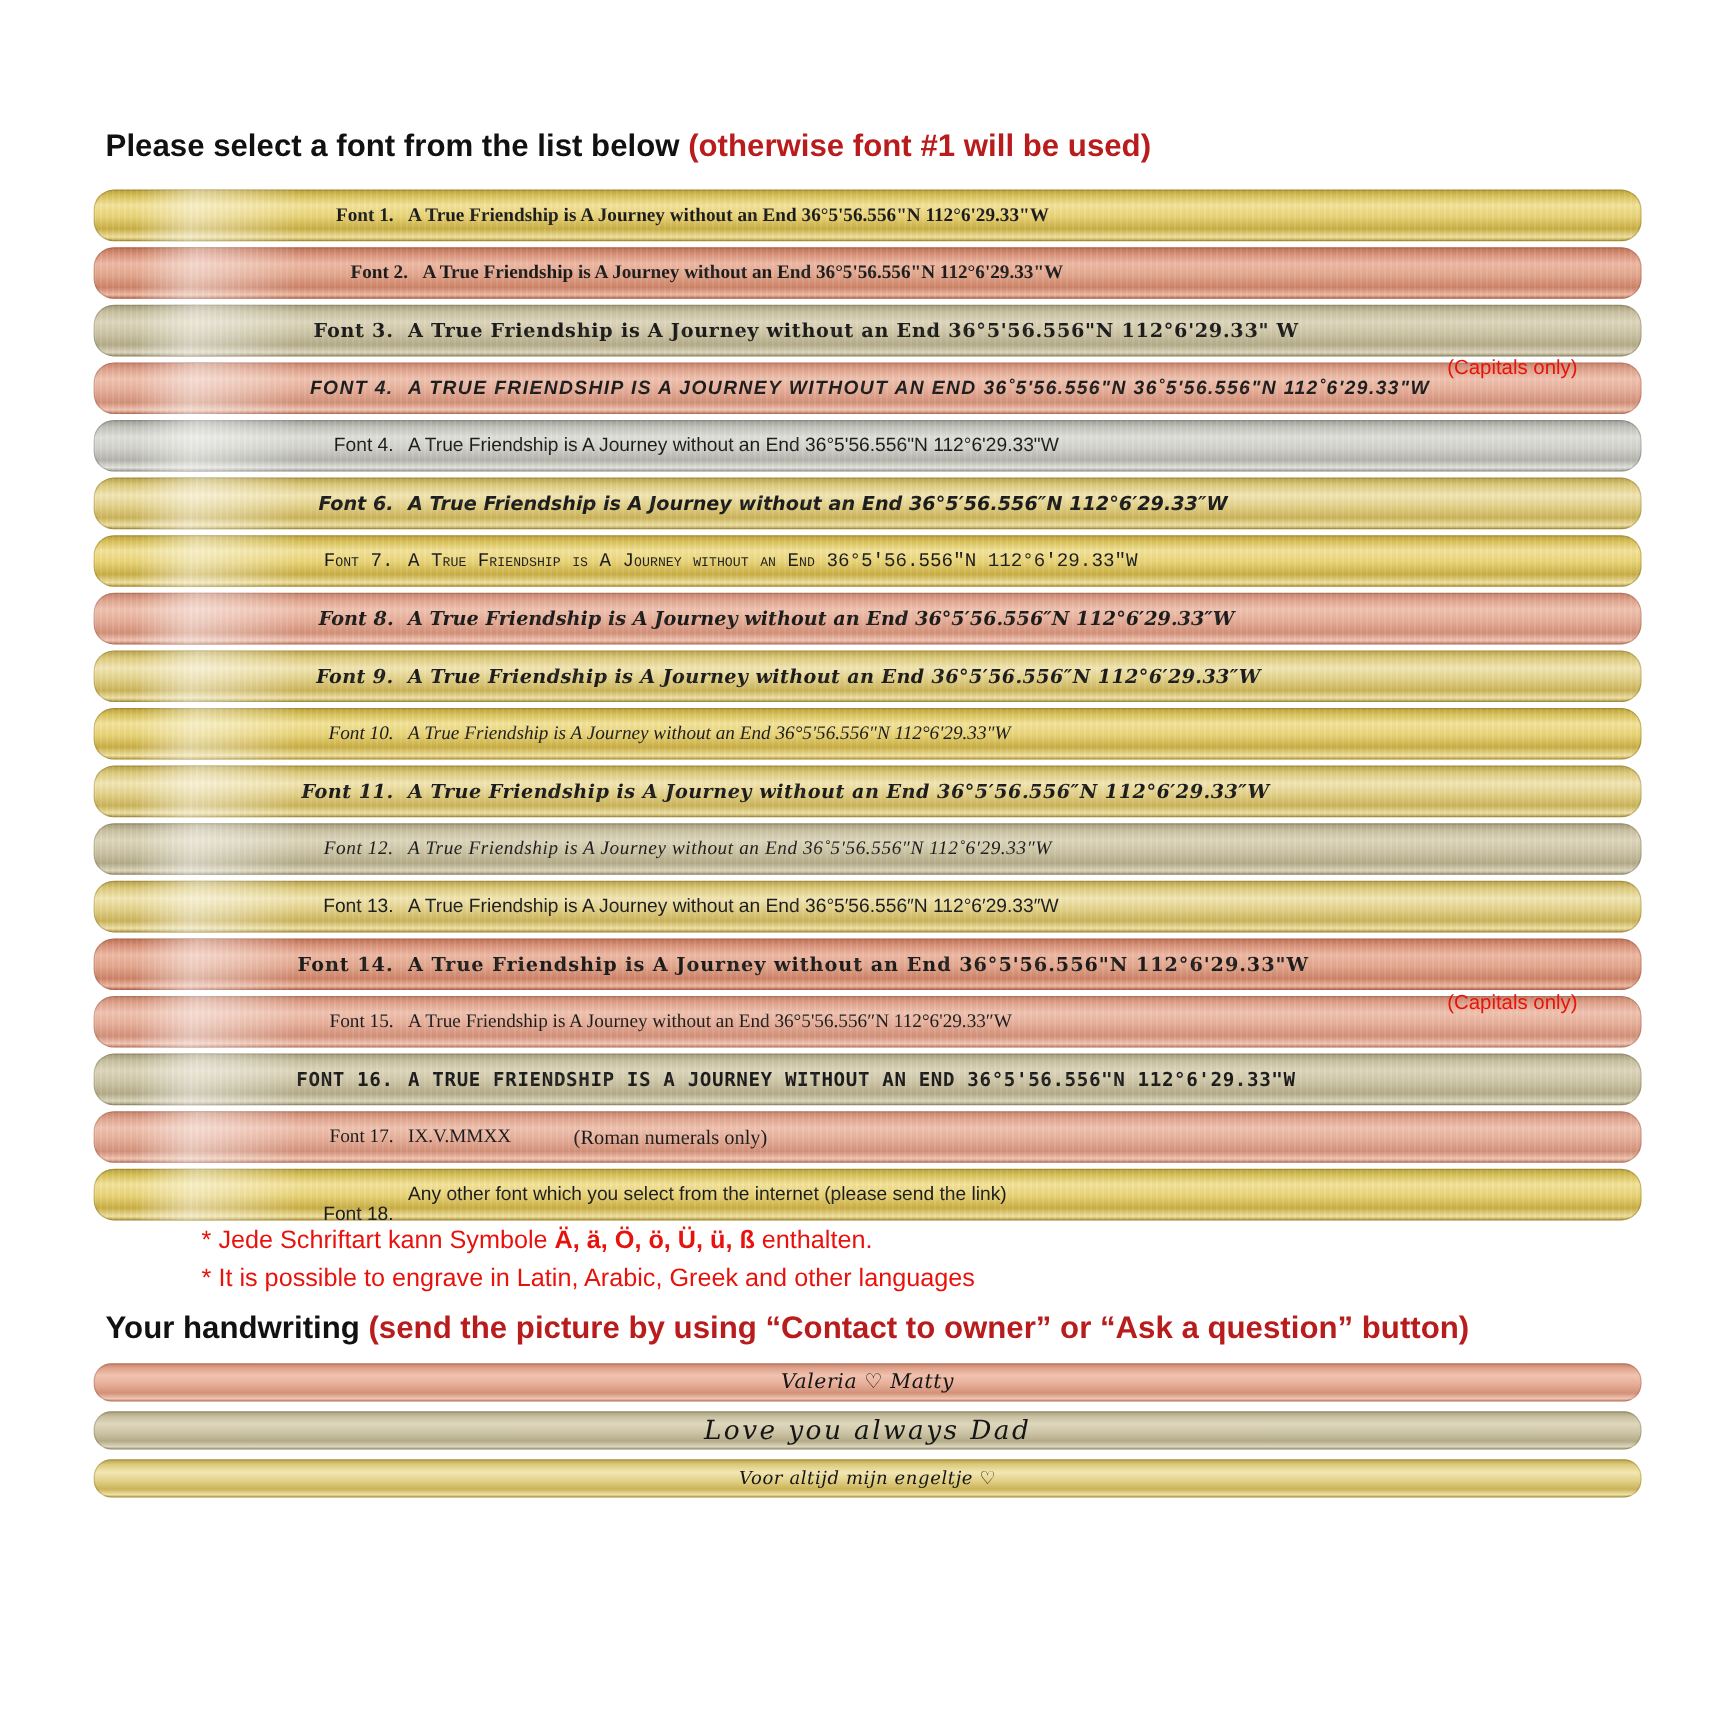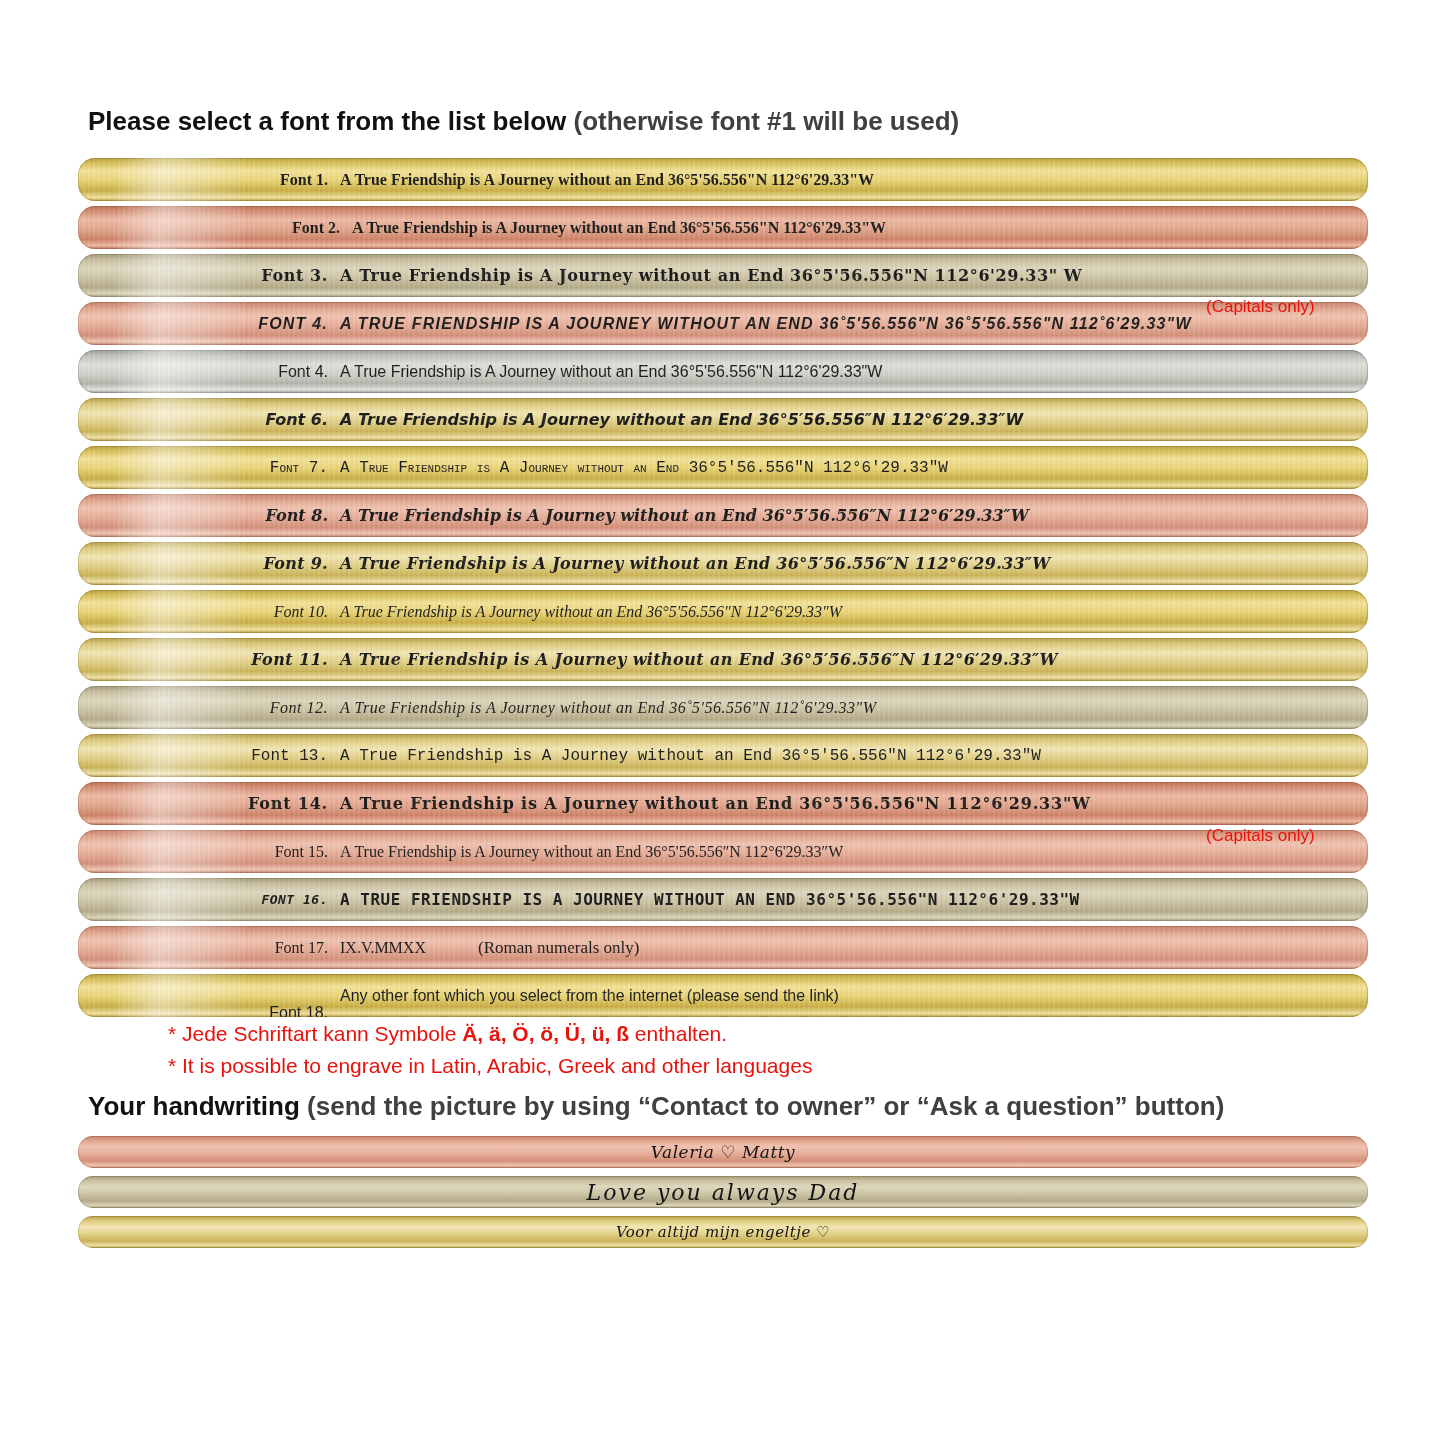--- a/index.html
+++ b/index.html
@@ -17,21 +17,21 @@
 
   
   .heading {
     position: absolute;
     font-weight: bold;
     font-size: 26px;
     color: #111111;
     white-space: nowrap;
   }
   .heading .red {
-    color: #404040;
+    color: #b91c1c;
   }
   #heading-fonts { left: 88px; top: 106px; }
   #heading-handwriting { left: 88px; top: 1091px; }
 
   
   .bar-list {
     position: absolute;
     left: 78px;
     top: 158px;
     width: 1290px;
@@ -122,21 +122,21 @@
   .f3  { font-family: "DejaVu Serif", serif; font-weight: bold; letter-spacing: .6px; }
   .f4  { font-family: "Liberation Sans", sans-serif; font-style: italic; font-weight: bold; letter-spacing: 1.2px; font-size: 15px; }
   .f5  { font-family: "Liberation Sans", sans-serif; font-weight: normal; }
   .f6  { font-family: "DejaVu Sans", sans-serif; font-style: italic; font-weight: bold; }
   .f7  { font-family: Liberation Mono, monospace; font-variant: small-caps; font-size: 18px; }
   .f8  { font-family: "DejaVu Serif", serif; font-style: italic; font-weight: bold; }
   .f9  { font-family: "DejaVu Serif", serif; font-style: italic; font-weight: bold; letter-spacing: .3px; }
   .f10 { font-family: "Liberation Serif", serif; font-style: italic; font-size: 17px; }
   .f11 { font-family: "DejaVu Serif", serif; font-style: italic; font-weight: bold; font-size: 18px; letter-spacing: .4px; }
   .f12 { font-family: "Liberation Serif", serif; font-style: italic; color: #4d4d47; font-size: 17px; letter-spacing: .5px; }
-  .f13 { font-family: Liberation Mono, monospace; font-size: 16px; }
+  .f13 { font-family: Liberation Sans, sans-serif; font-size: 16px; }
   .f14 { font-family: "DejaVu Serif", serif; font-weight: bold; letter-spacing: .8px; font-size: 15px; }
   .f15 { font-family: "Liberation Serif", serif; font-size: 17px; }
   .f16 { font-family: "DejaVu Sans Mono", monospace; font-weight: bold; font-size: 16px; letter-spacing: .5px; }
   .f17 { font-family: "Liberation Serif", serif; font-size: 19px; }
   .f18 { font-family: "Liberation Sans", sans-serif; font-size: 17px; color: #e8120c; }
   .redtxt { color: #e8120c; }
 
   
   .footnotes {
     position: absolute;
@@ -271,21 +271,21 @@
   </div>
 
   <div class="bar m-copper2">
       <span class="sheen"></span>
     <span class="num f15">Font 15.</span>
     <span class="txt f15">A True Friendship is A Journey without an End   36°5'56.556″N 112°6'29.33″W</span>
   </div>
 
   <div class="bar m-brass">
       <span class="sheen"></span>
-    <span class="num f16" style="font-size:13px;font-style:italic;">FONT 16.</span>
+    <span class="num f16" style="font-size:16px;">FONT 16.</span>
     <span class="txt f16">A TRUE FRIENDSHIP IS A JOURNEY WITHOUT AN END   36°5'56.556"N 112°6'29.33"W</span>
   </div>
 
   <div class="bar m-copper2">
       <span class="sheen"></span>
     <span class="num f17" style="width:250px;">Font 17.</span>
     <span class="txt f17">IX.V.MMXX</span>
     <span class="txt f17 redtxt" style="left:400px;font-size:17px;">(Roman numerals only)</span>
   </div>
 

